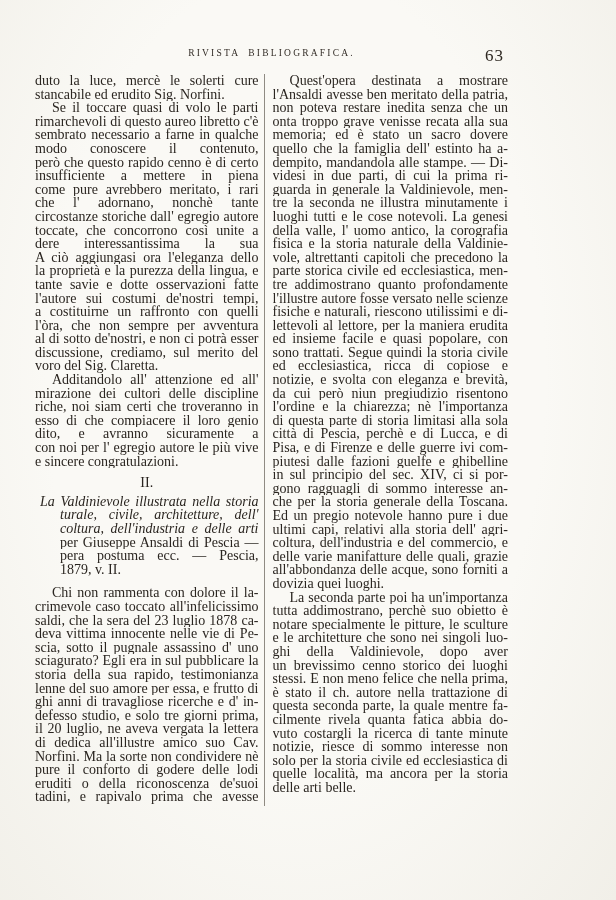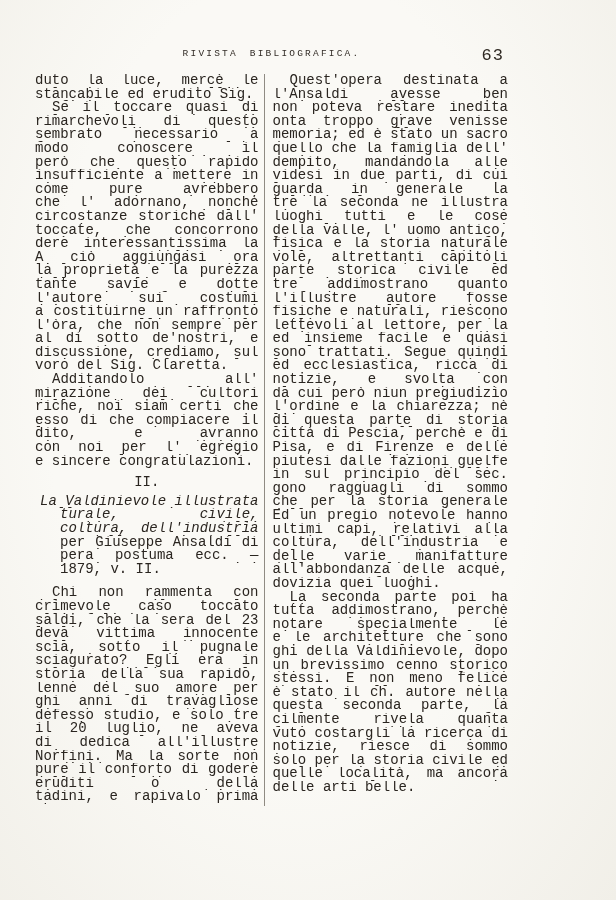--- a/index.html
+++ b/index.html
@@ -3,21 +3,21 @@
 <meta charset="utf-8">
 <style>
   html,body{margin:0;padding:0;background:#e9e7e1;}
   .page{
     position:relative;
     width:616px;height:900px;
     margin:0 auto;
     background:#f7f6f1;
     background-image:radial-gradient(ellipse at 48% 42%, #faf9f5 55%, #f1efe8 100%);
     color:#2a2520;
-    font-family:Liberation Mono, monospace;
+    font-family:Liberation Serif, serif;
     overflow:hidden;
   }
   .header{
     position:absolute;top:48px;left:35px;width:473px;height:16px;
   }
   .running-title{
     position:absolute;left:0;right:0;text-align:center;
     font-size:9.5px;letter-spacing:2.2px;word-spacing:4px;
     color:#332d27;
   }

